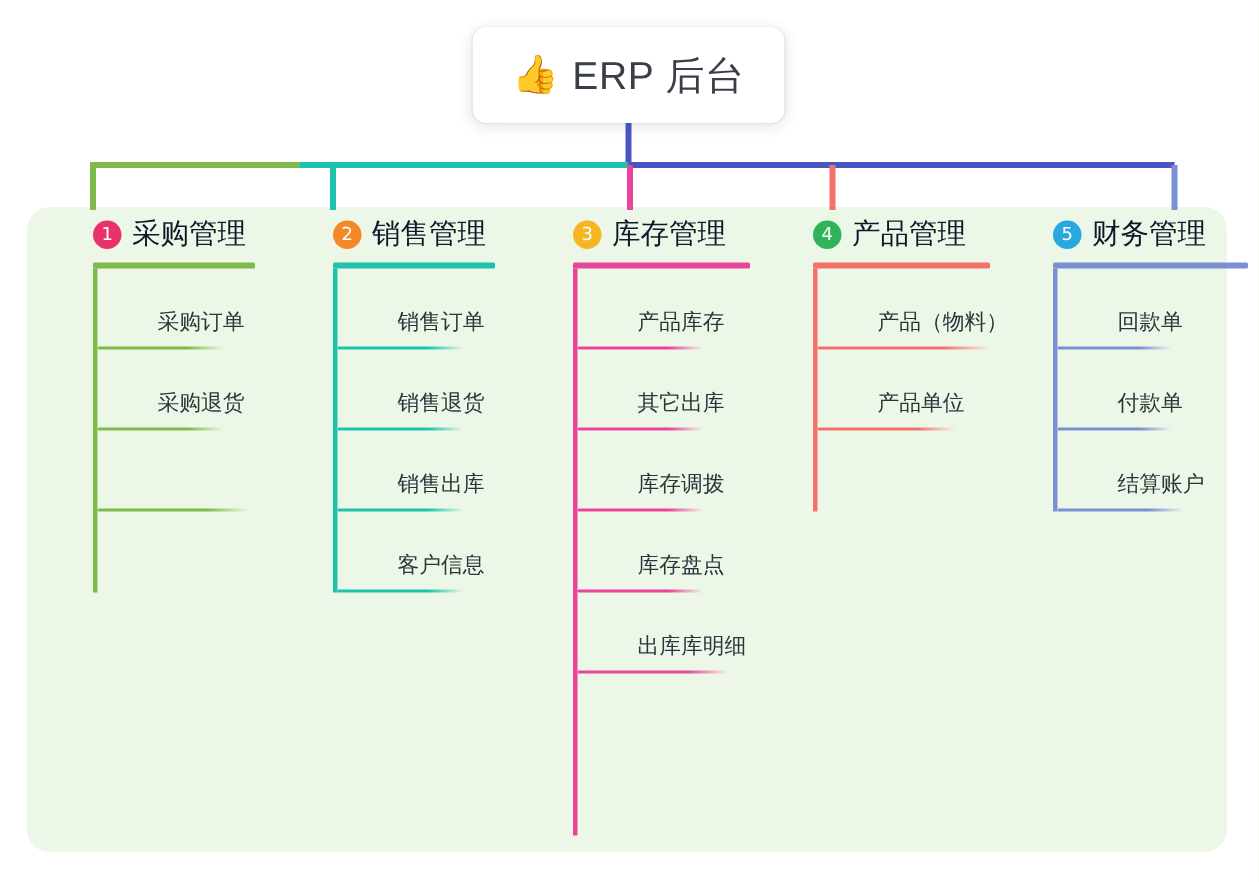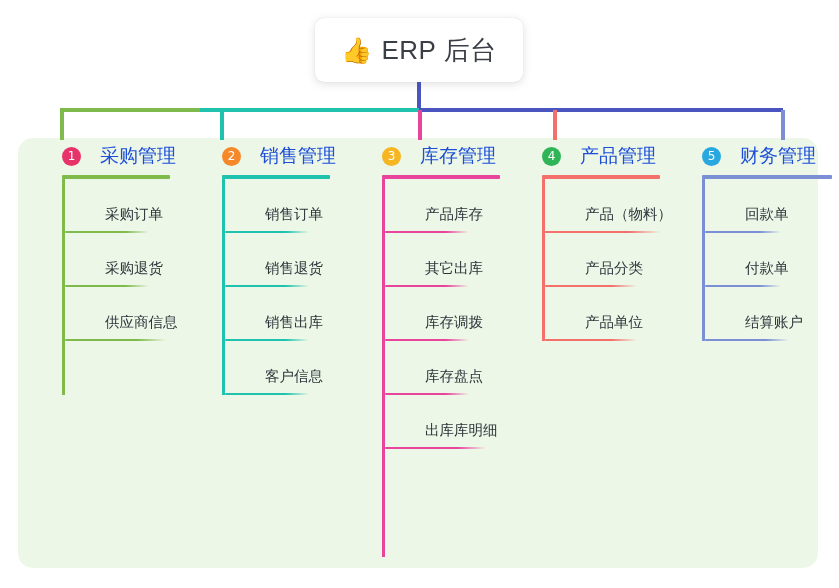--- a/index.html
+++ b/index.html
@@ -104,23 +104,22 @@
     border-radius: 50%;
     color: #ffffff;
     font-size: 12px;
     line-height: 19px;
     text-align: center;
     flex: 0 0 auto;
     font-family: "DejaVu Sans", sans-serif;
   }
   .col-title {
     font-size: 19px;
-    color: #1d4ed8;
+    color: #0f172a;
     white-space: nowrap;
-    margin-left: 12px;
   }
   .col-underline {
     height: 4px;
     margin-top: 6px;
     margin-left: 24px;
     border-radius: 1px;
   }
 
   
   .leaves {
@@ -185,21 +184,21 @@
       <div class="column" style="left: 38px;">
         <div class="col-header">
           <span class="badge" style="background: rgb(232, 51, 106);">1</span>
           <span class="col-title">采购管理</span>
         </div>
         <div class="col-underline" style="width: 108px; background: rgb(127, 186, 76);"></div>
         <div class="leaves">
           <div class="trunk" style="background: rgb(127, 186, 76); height: 216px;"></div>
           <div class="leaf"><span class="leaf-label">采购订单</span><div class="leaf-underline" style="width: 84px; background: linear-gradient(to right, rgb(127, 186, 76) 72%, rgba(127, 186, 76, 0) 100%);"></div></div>
           <div class="leaf"><span class="leaf-label">采购退货</span><div class="leaf-underline" style="width: 84px; background: linear-gradient(to right, rgb(127, 186, 76) 72%, rgba(127, 186, 76, 0) 100%);"></div></div>
-          <div class="leaf"><span class="leaf-label">供应商信息</span><div class="leaf-underline" style="width: 101px; background: linear-gradient(to right, rgb(127, 186, 76) 72%, rgba(127, 186, 76, 0) 100%);"></div></div>
+          <div class="leaf"><div class="leaf-underline" style="width: 101px; background: linear-gradient(to right, rgb(127, 186, 76) 72%, rgba(127, 186, 76, 0) 100%);"></div></div>
         </div>
       </div>
       <div class="column" style="left: 198px;">
         <div class="col-header">
           <span class="badge" style="background: rgb(245, 137, 42);">2</span>
           <span class="col-title">销售管理</span>
         </div>
         <div class="col-underline" style="width: 108px; background: rgb(31, 194, 173);"></div>
         <div class="leaves">
           <div class="trunk" style="background: rgb(31, 194, 173); height: 216px;"></div>
@@ -226,21 +225,20 @@
       </div>
       <div class="column" style="left: 518px;">
         <div class="col-header">
           <span class="badge" style="background: rgb(47, 180, 87);">4</span>
           <span class="col-title">产品管理</span>
         </div>
         <div class="col-underline" style="width: 118px; background: rgb(244, 112, 106);"></div>
         <div class="leaves">
           <div class="trunk" style="background: rgb(244, 112, 106); height: 162px;"></div>
           <div class="leaf"><span class="leaf-label">产品（物料）</span><div class="leaf-underline" style="width: 116px; background: linear-gradient(to right, rgb(244, 112, 106) 72%, rgba(244, 112, 106, 0) 100%);"></div></div>
-          <div class="leaf"><span class="leaf-label">产品分类</span><div class="leaf-underline" style="width: 92px; background: linear-gradient(to right, rgb(244, 112, 106) 72%, rgba(244, 112, 106, 0) 100%);"></div></div>
           <div class="leaf"><span class="leaf-label">产品单位</span><div class="leaf-underline" style="width: 92px; background: linear-gradient(to right, rgb(244, 112, 106) 72%, rgba(244, 112, 106, 0) 100%);"></div></div>
         </div>
       </div>
       <div class="column" style="left: 678px;">
         <div class="col-header">
           <span class="badge" style="background: rgb(41, 168, 224);">5</span>
           <span class="col-title">财务管理</span>
         </div>
         <div class="col-underline" style="width: 130px; background: rgb(123, 143, 212);"></div>
         <div class="leaves">

